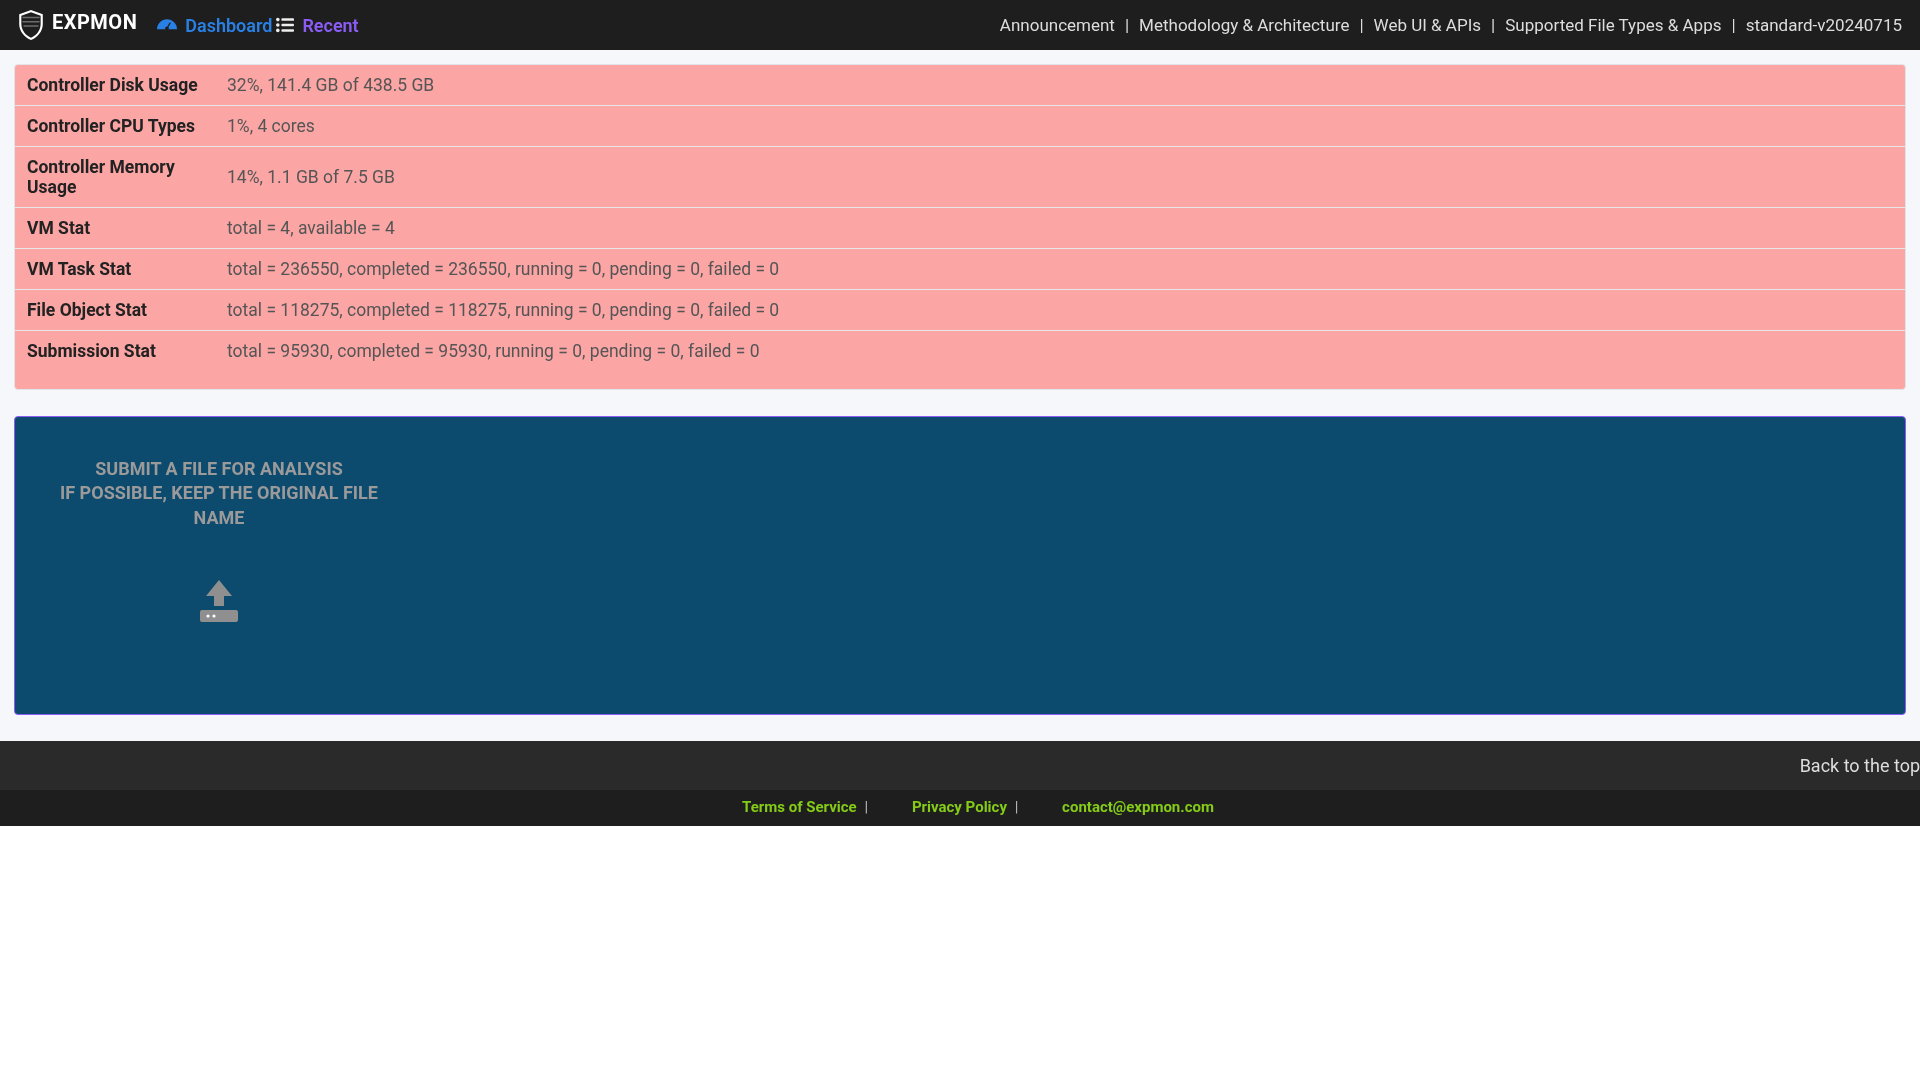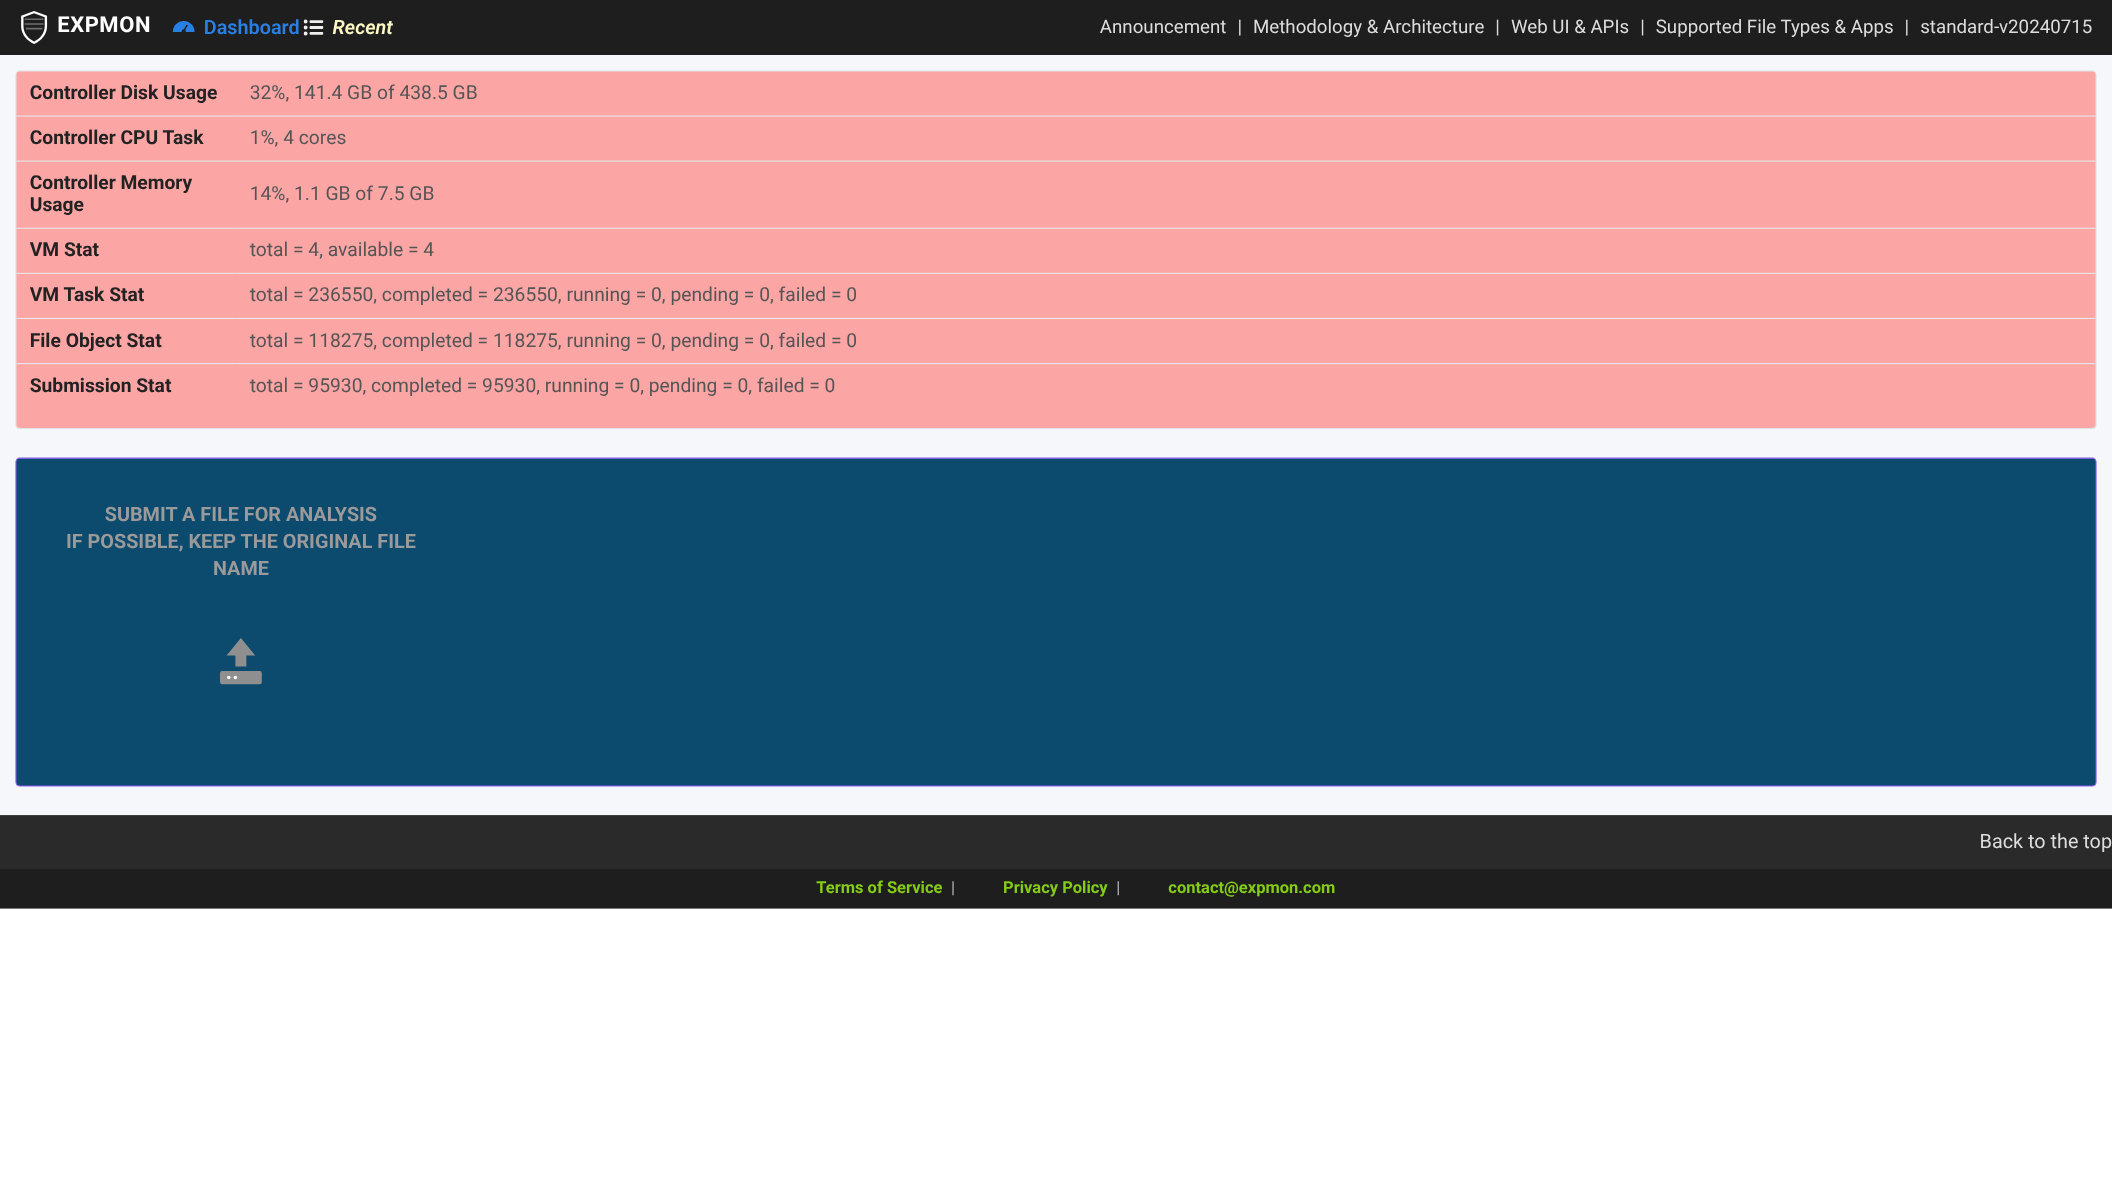--- a/index.html
+++ b/index.html
@@ -87,21 +87,21 @@
     <div class="nav-item active">
       <span class="icon">
         <svg width="20" height="16" viewBox="0 0 24 18">
           <path d="M12 2 C5.4 2 0 7.4 0 14 h24 C24 7.4 18.6 2 12 2 Z" fill="#2980e4"></path>
           <circle cx="12" cy="13" r="2.2" fill="#1e1e1e"></circle>
           <rect x="11.2" y="5" width="1.6" height="7" rx="0.8" fill="#1e1e1e" transform="rotate(30 12 13)"></rect>
         </svg>
       </span>
       <span>Dashboard</span>
     </div>
-    <div class="nav-item" style="color:#fef9c3;font-style:italic;">
+    <div class="nav-item" style="color:#8b5cf6;">
       <span class="icon">
         <svg width="18" height="16" viewBox="0 0 20 16">
           <circle cx="2" cy="2" r="2" fill="#eee"></circle>
             <rect x="6" y="0.6" width="14" height="2.8" rx="1" fill="#eee"></rect>
           <circle cx="2" cy="8" r="2" fill="#eee"></circle>
             <rect x="6" y="6.6" width="14" height="2.8" rx="1" fill="#eee"></rect>
           <circle cx="2" cy="14" r="2" fill="#eee"></circle>
             <rect x="6" y="12.6" width="14" height="2.8" rx="1" fill="#eee"></rect>
         </svg>
       </span>
@@ -125,21 +125,21 @@
 <div class="page">
 
   <div class="card stats-card">
     <table class="stats">
       <tbody id="stats-body">
           <tr>
             <td class="label">Controller Disk Usage</td>
             <td class="value">32%, 141.4 GB of 438.5 GB</td>
           </tr>
           <tr>
-            <td class="label">Controller CPU Task</td>
+            <td class="label">Controller CPU Types</td>
             <td class="value">1%, 4 cores</td>
           </tr>
           <tr>
             <td class="label">Controller Memory Usage</td>
             <td class="value">14%, 1.1 GB of 7.5 GB</td>
           </tr>
           <tr>
             <td class="label">VM Stat</td>
             <td class="value">total = 4, available = 4</td>
           </tr>

